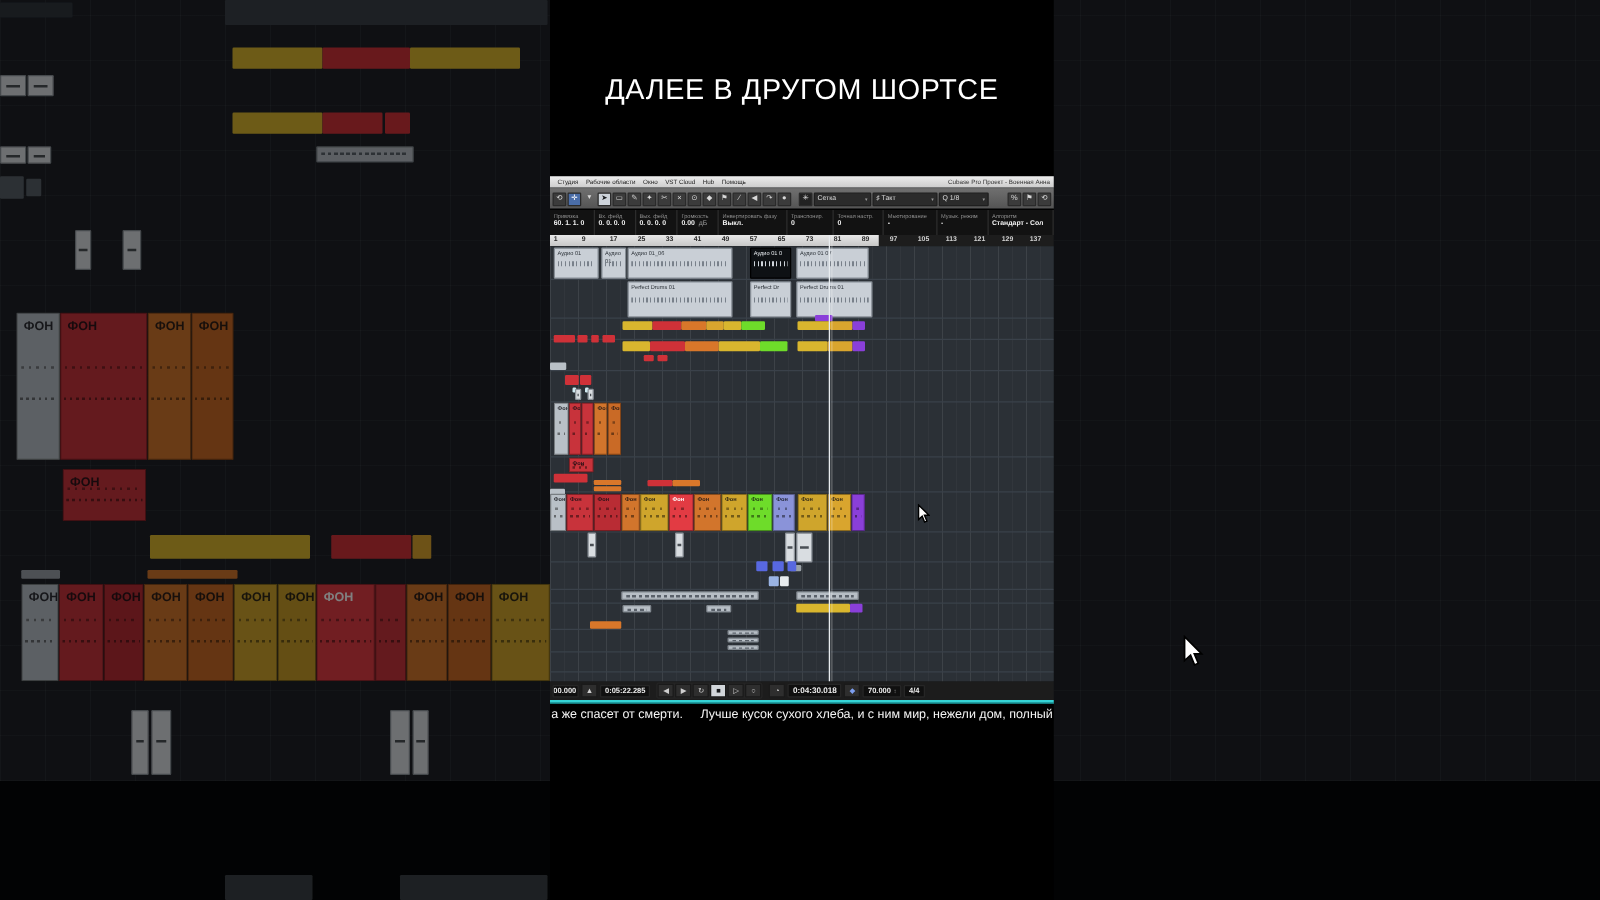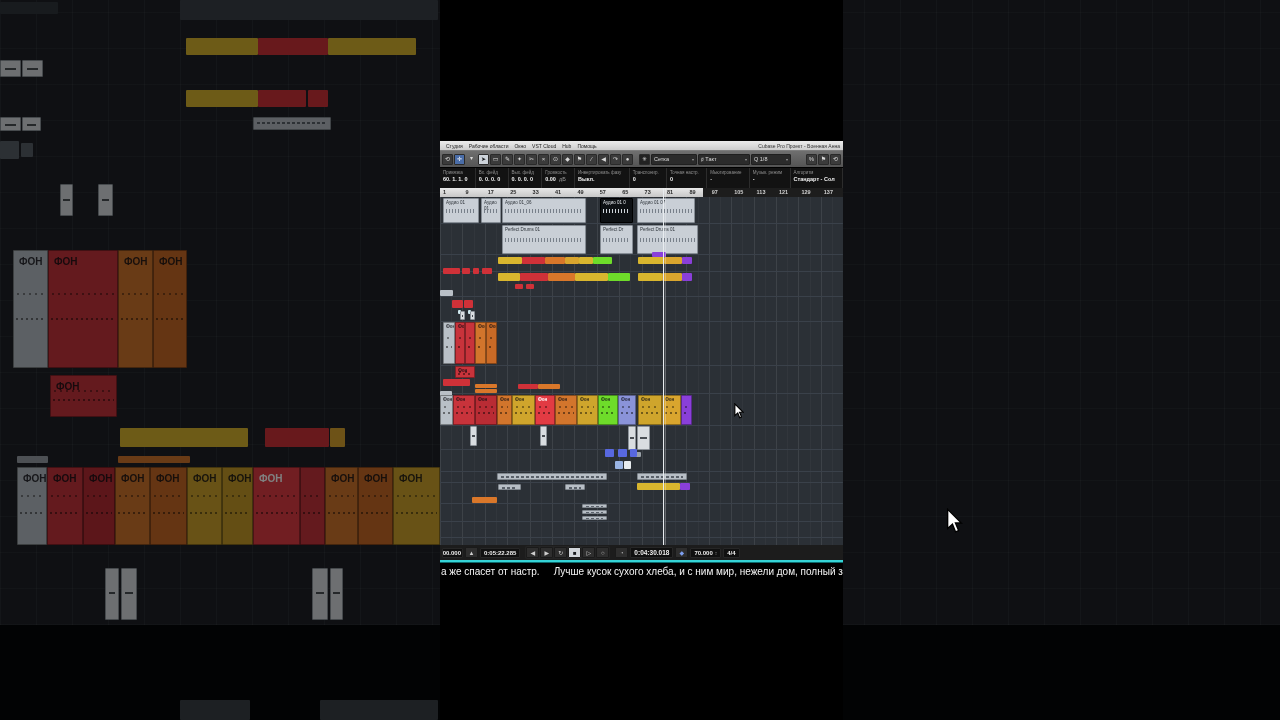--- a/index.html
+++ b/index.html
@@ -142,20 +142,21 @@
         <div class="r plain" style="left: 180px; top: 700px; width: 70px; height: 20px; background: rgb(58, 64, 70);"></div>
         <div class="r plain" style="left: 320px; top: 700px; width: 118px; height: 20px; background: rgb(58, 64, 70);"></div>
       </div>
   </div>
 
   <svg class="cursor" style="left:946px;top:508px" width="17" height="26" viewBox="0 0 12 19">
     <path d="M1 1 L1 15 L4.5 11.8 L6.8 17.5 L9 16.5 L6.7 11 L11 11 Z" fill="#fff" stroke="#000" stroke-width="1"></path>
   </svg>
 
   <div id="strip">
+    <div id="title">ДАЛЕЕ В ДРУГОМ ШОРТСЕ</div>
 
     <div id="cubase">
       <div id="menubar">
         <span style="display:flex">
             <span class="mitem">Студия</span>
             <span class="mitem">Рабочие области</span>
             <span class="mitem">Окно</span>
             <span class="mitem">VST Cloud</span>
             <span class="mitem">Hub</span>
             <span class="mitem">Помощь</span>
@@ -374,17 +375,17 @@
         <div class="tfield">4/4</div>
       </div>
       <div id="teal"></div>
     </div>
 
     <svg class="cursor" style="left:294px;top:403px" width="10" height="16" viewBox="0 0 12 19">
       <path d="M1 1 L1 15 L4.5 11.8 L6.8 17.5 L9 16.5 L6.7 11 L11 11 Z" fill="#fff" stroke="#000" stroke-width="1.4"></path>
     </svg>
 
     <div id="subtitle">
-      <span>а же спасет от настр.</span><span class="gap"></span><span>Лучше кусок сухого хлеба, и с ним мир, нежели дом, полный заколотого с</span>
+      <span>а же спасет от смерти.</span><span class="gap"></span><span>Лучше кусок сухого хлеба, и с ним мир, нежели дом, полный заколотого с</span>
     </div>
   </div>
 
 </div>
 
 </body></html>

